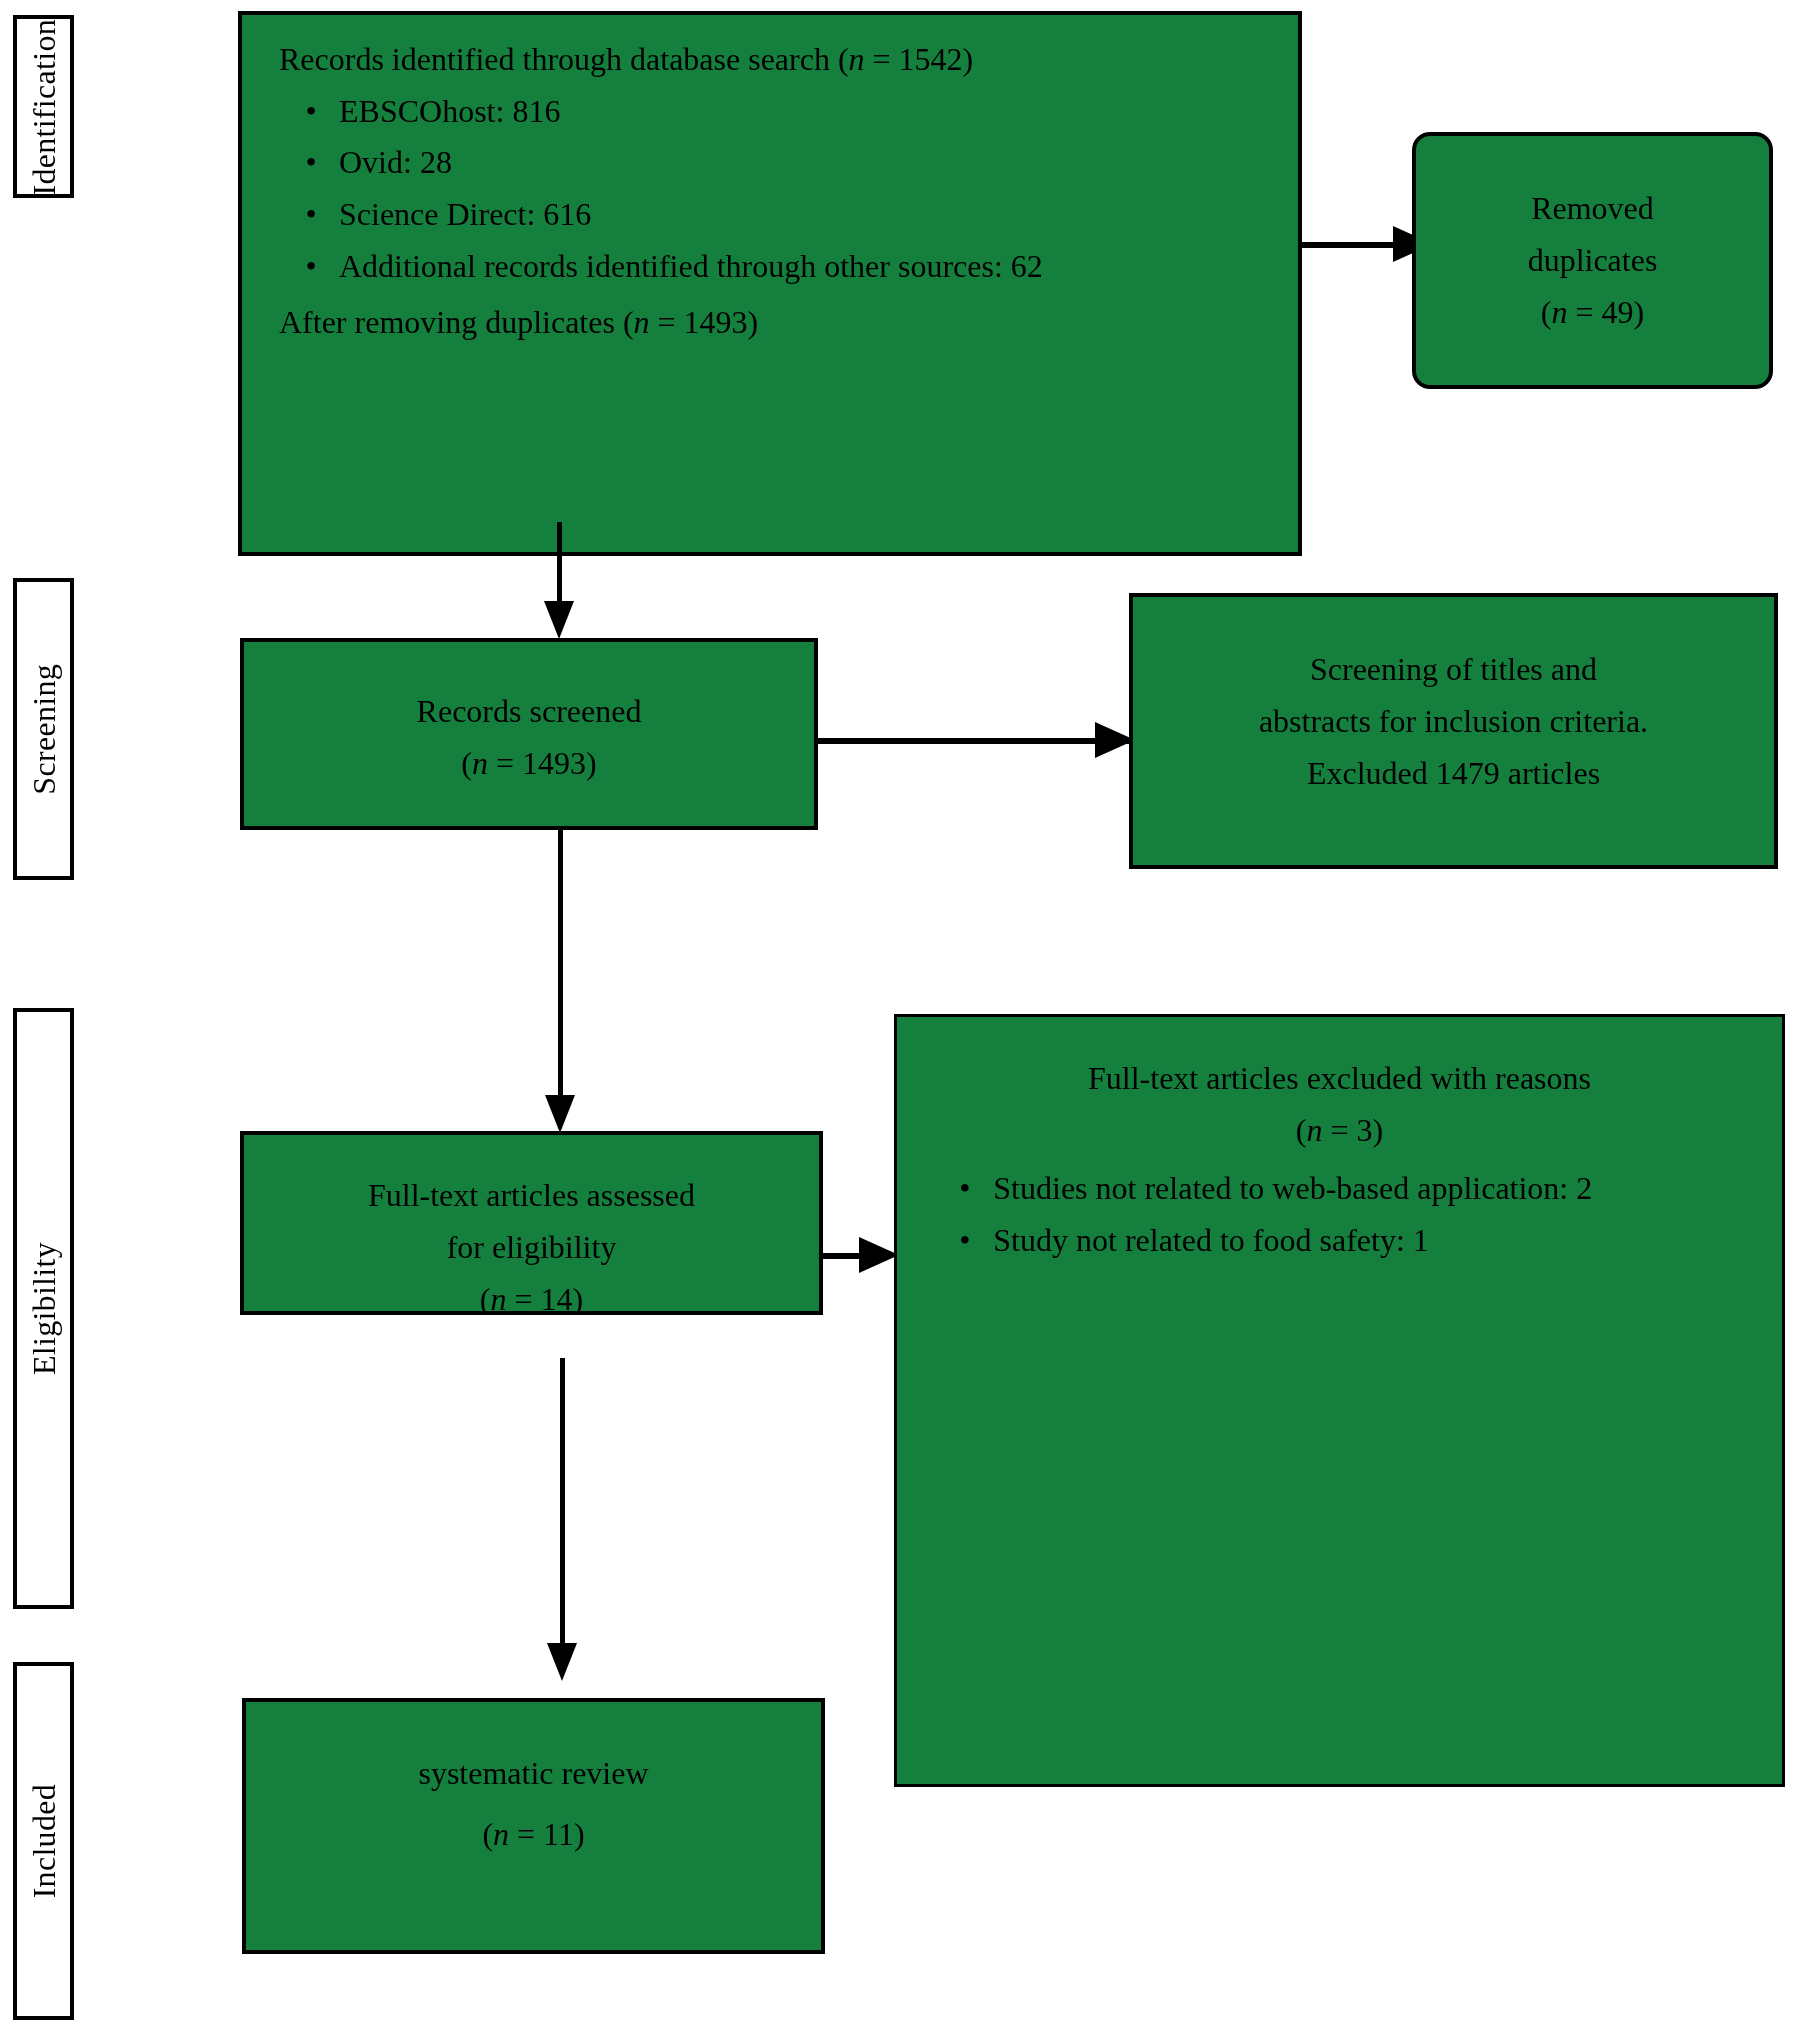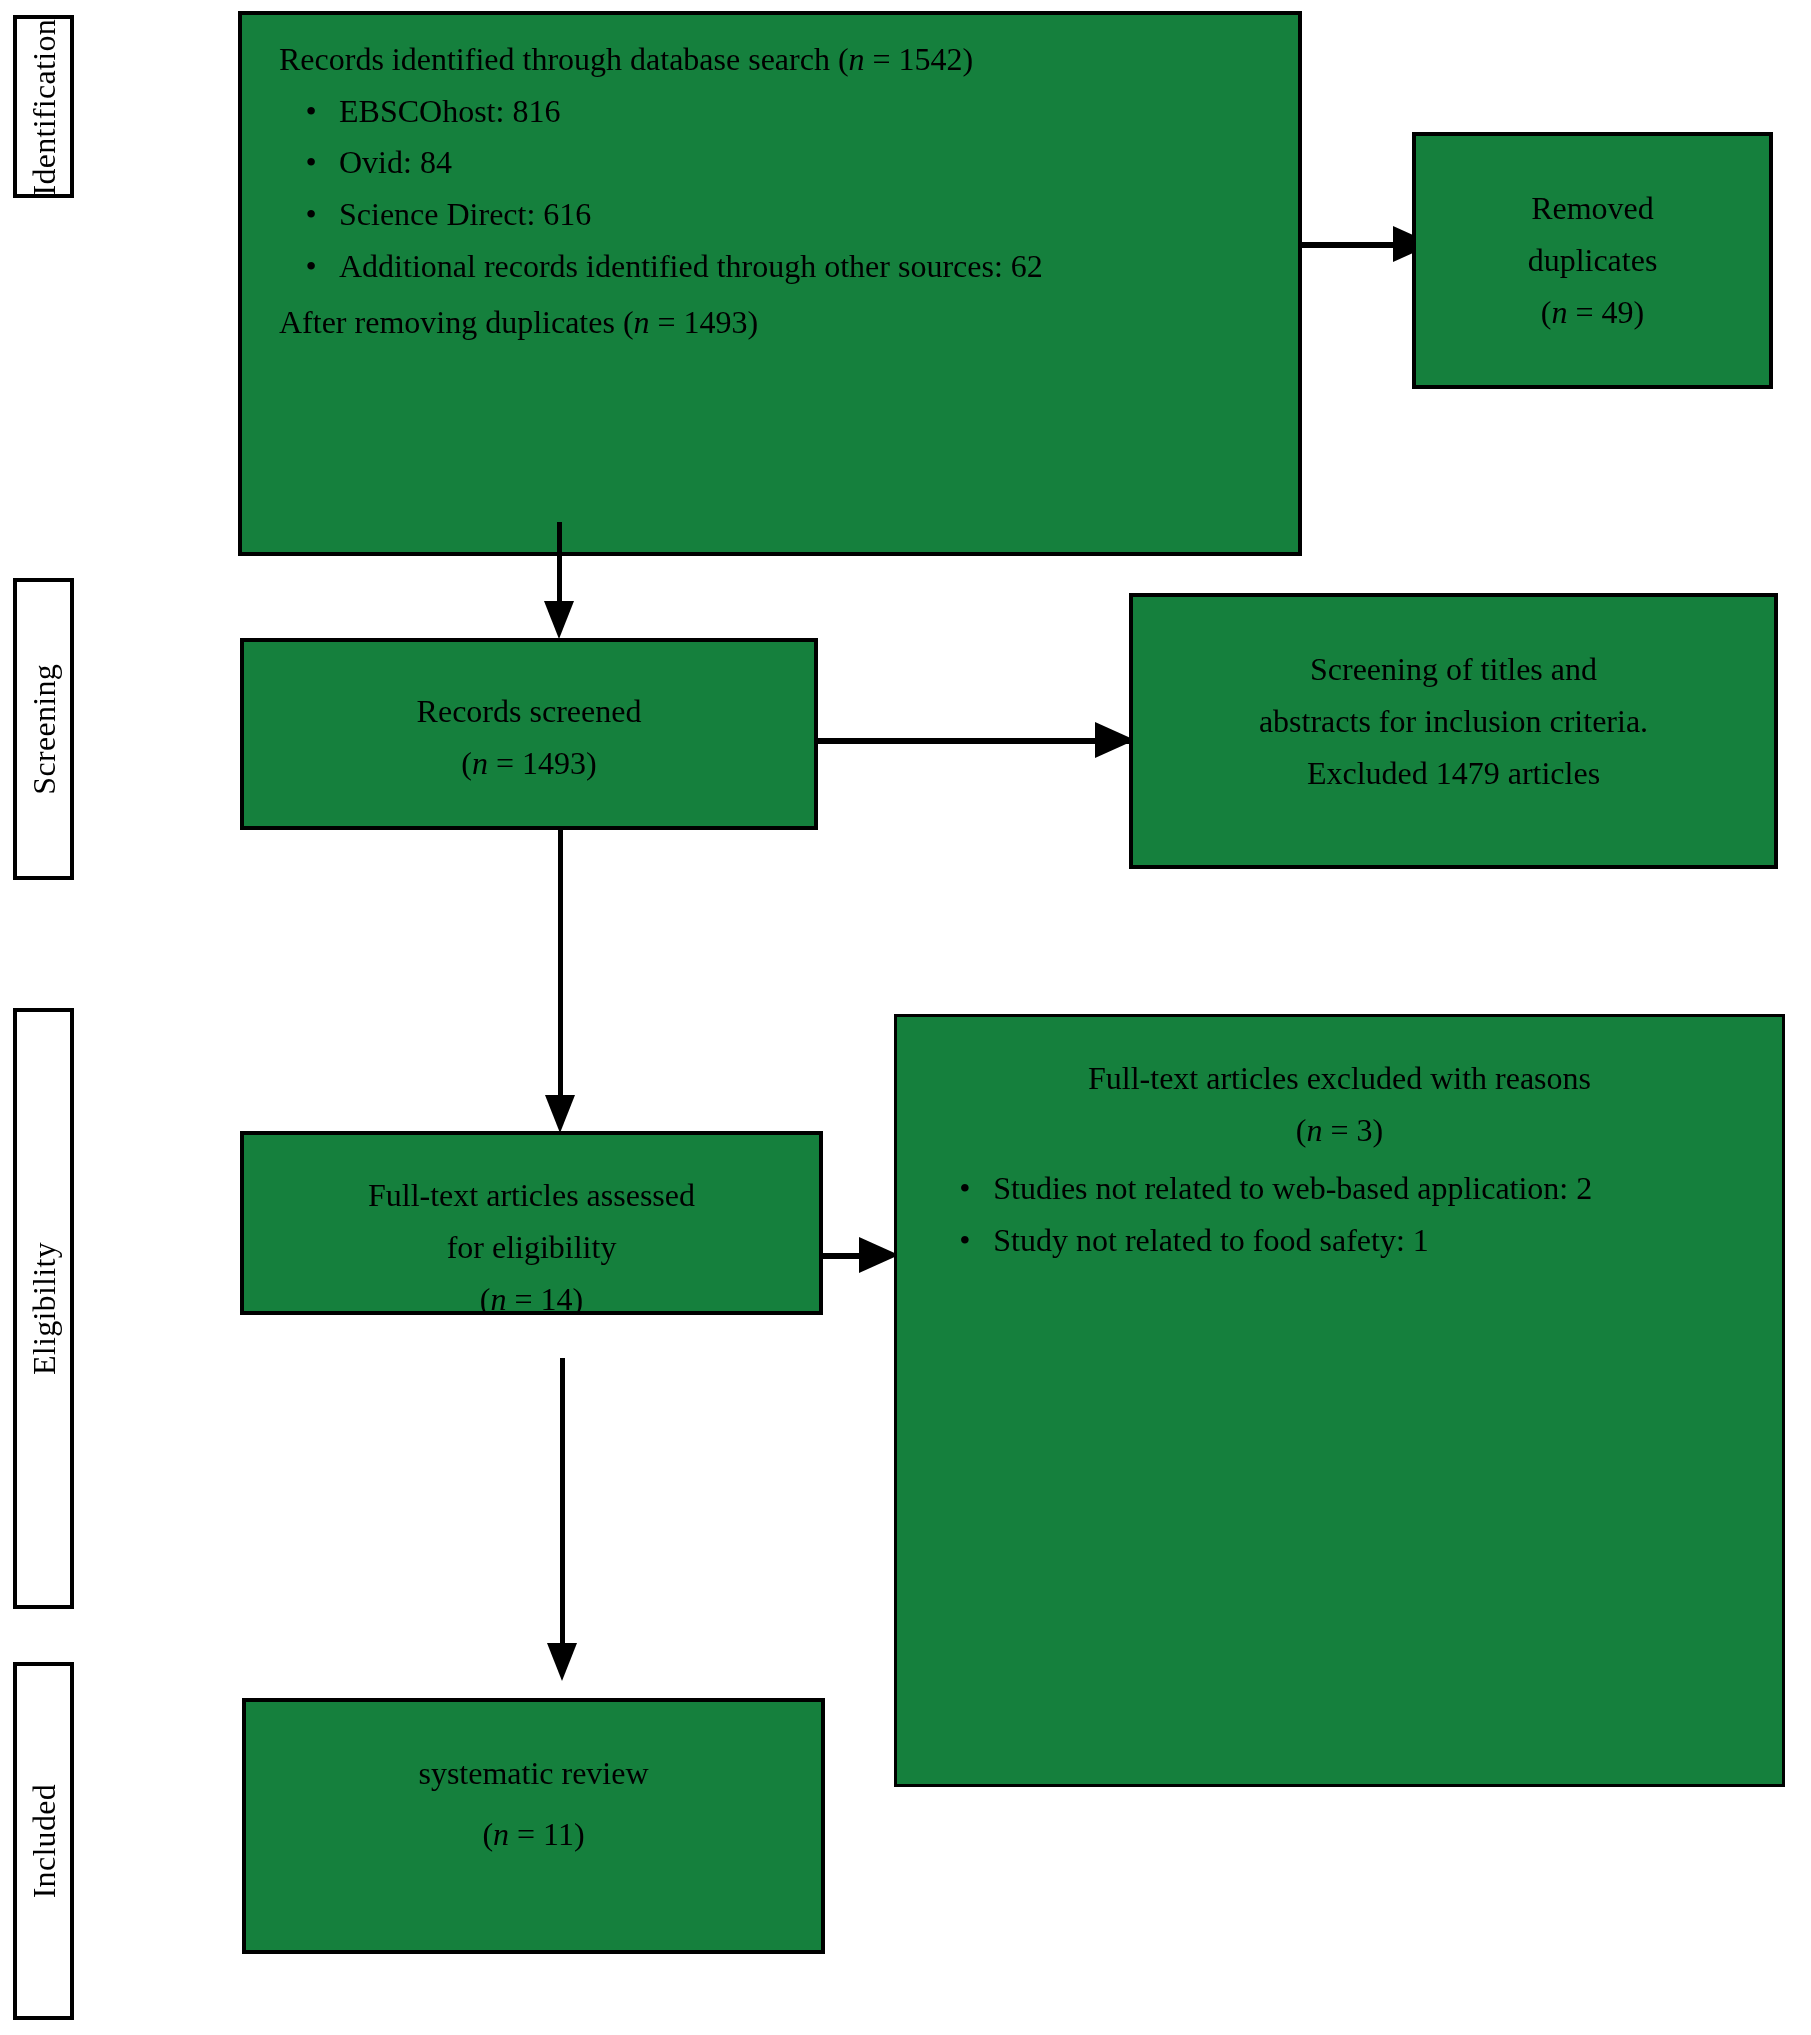--- a/index.html
+++ b/index.html
@@ -138,42 +138,42 @@
         <span>Records identified through database search (</span><span class="ital">n</span><span> = 1542)</span>
       </div>
 
       <ul class="blist">
         <li>
           <span class="bullet">•</span>
           <span>EBSCOhost: 816</span>
         </li>
         <li>
           <span class="bullet">•</span>
-          <span>Ovid: 84</span>
+          <span>Ovid: 28</span>
         </li>
         <li>
           <span class="bullet">•</span>
           <span>Science Direct: 616</span>
         </li>
         <li style="padding-right:133px;">
           <span class="bullet">•</span>
           <span style="white-space:normal; display:inline-block;">Additional records identified through other sources: 62</span>
         </li>
       </ul>
 
       <div class="line left" style="margin-top:4.1px; padding-left:0;">
         <span>After removing duplicates (</span><span class="ital">n</span><span> = 1493)</span>
       </div>
     </div>
   </div>
 
   <div class="hline" style="left:1302px; top:242px; width:102px;"></div>
   <div class="arrow-right" style="left:1393px; top:226px;"></div>
 
-  <div class="node-box thick" style="left:1412px; top:132px; width:361px; height:257px;">
+  <div class="node-box thick" style="left:1412px; top:132px; width:361px; height:257px;border-radius:18px;">
     <div class="node-inner" style="top:47px; padding:0 12.3px;">
       <div class="line center">Removed</div>
       <div class="line center">duplicates</div>
       <div class="line center">
         <span>(</span><span class="ital">n</span><span> = 49)</span>
       </div>
     </div>
   </div>
 
   <div class="vline" style="left:557px; top:522px; height:100px;"></div>

